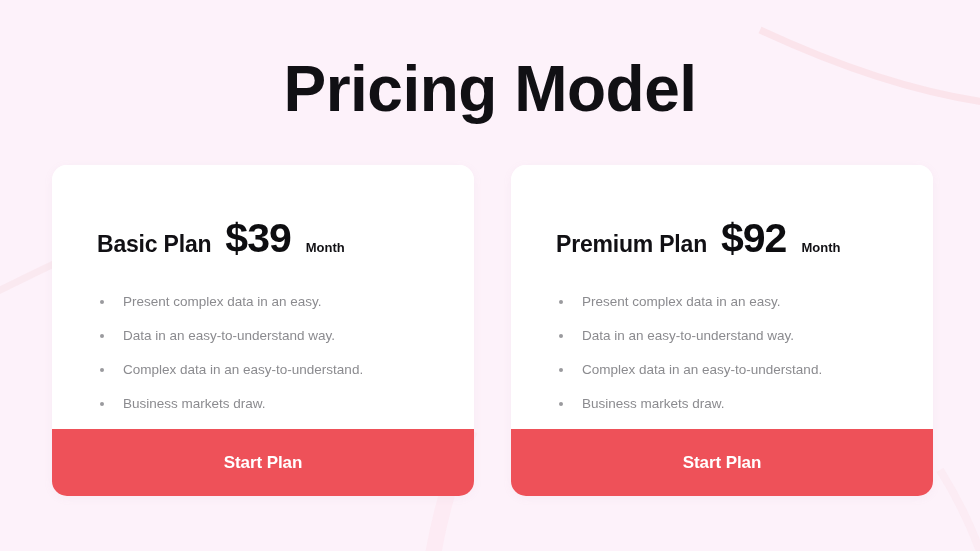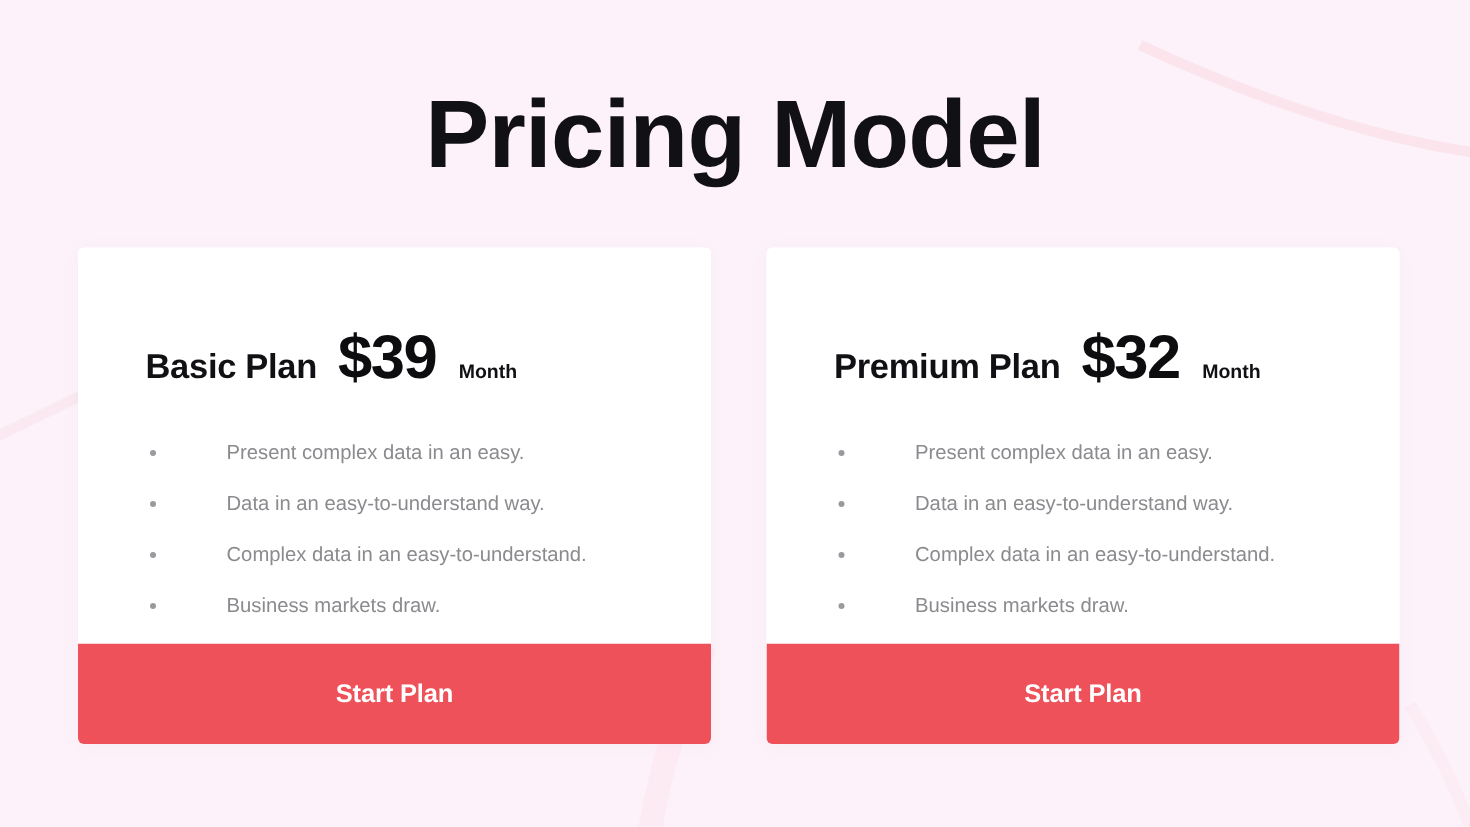--- a/index.html
+++ b/index.html
@@ -50,21 +50,21 @@
     display:flex;
     justify-content:space-between;
     z-index:2;
   }
 
   .card {
     width:422px;
     height:331px;
     display:flex;
     flex-direction:column;
-    border-radius:4px;
+    border-radius:15px;
     overflow:hidden;
     background:#ffffff;
     box-shadow:0 2px 10px rgba(180,140,170,0.07);
   }
 
   .card-body {
     flex:1 1 auto;
     background:#ffffff;
     padding:0;
     position:relative;
@@ -104,21 +104,20 @@
   .features {
     list-style:none;
     margin:0;
     padding:31px 0 0 48px;
   }
 
   .feature {
     display:flex;
     align-items:flex-start;
     margin-bottom:16px;
-    gap:28px;
   }
 
   .feature-bullet {
     width:4px;
     height:4px;
     border-radius:50%;
     background:#9a9a9e;
     margin-top:7px;
     flex:0 0 auto;
   }
@@ -187,21 +186,21 @@
         </li>
       </ul>
     </div>
     <button class="cta">Start Plan</button>
   </div>
 
   <div class="card">
     <div class="card-body">
       <div class="plan-head">
         <span class="plan-name">Premium Plan</span>
-        <span class="plan-price">$32</span>
+        <span class="plan-price">$92</span>
         <span class="plan-period">Month</span>
       </div>
       <ul class="features">
         <li class="feature">
           <span class="feature-bullet"></span>
           <span class="feature-text">Present complex data in an easy.</span>
         </li>
         <li class="feature">
           <span class="feature-bullet"></span>
           <span class="feature-text">Data in an easy-to-understand way.</span>

